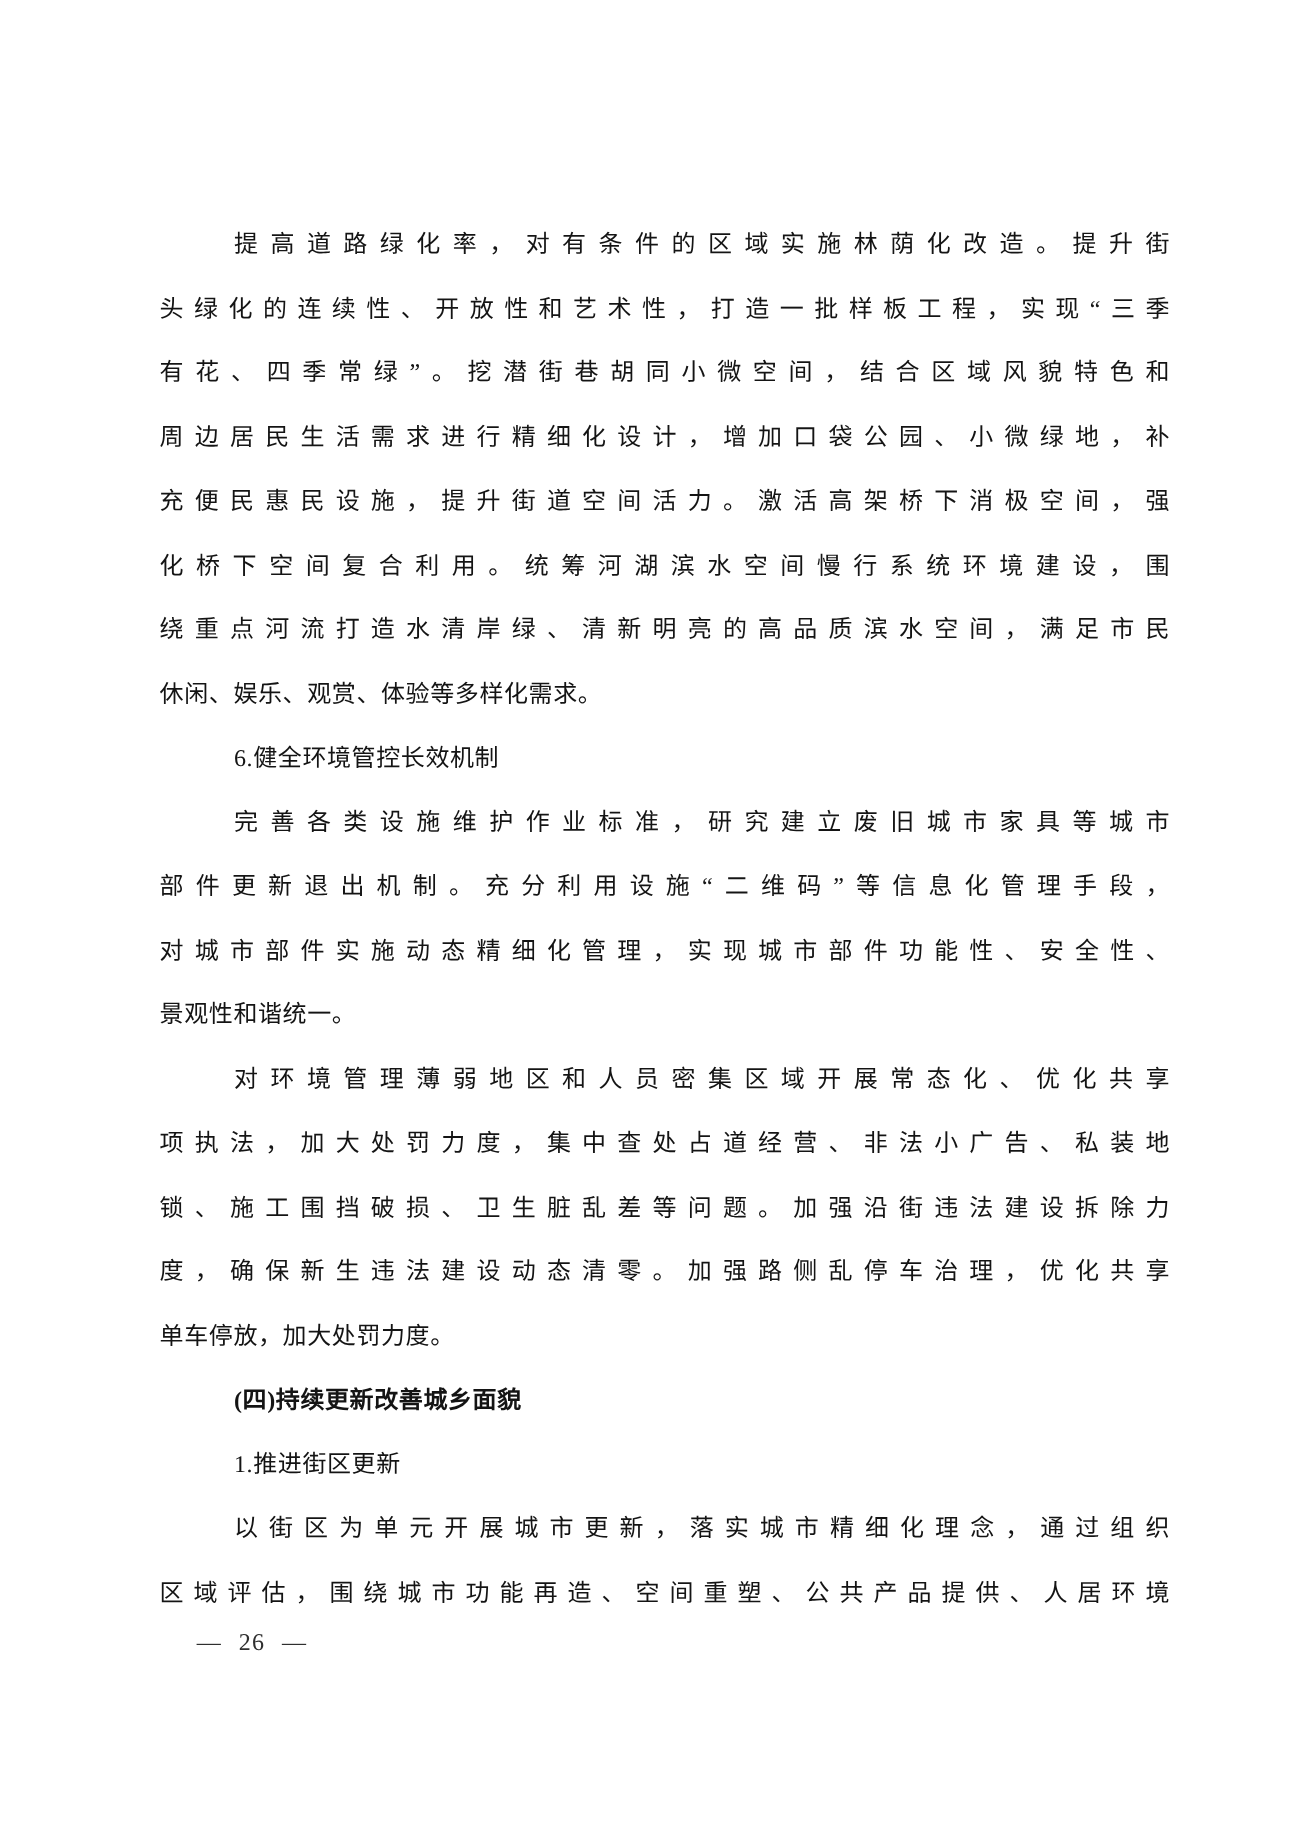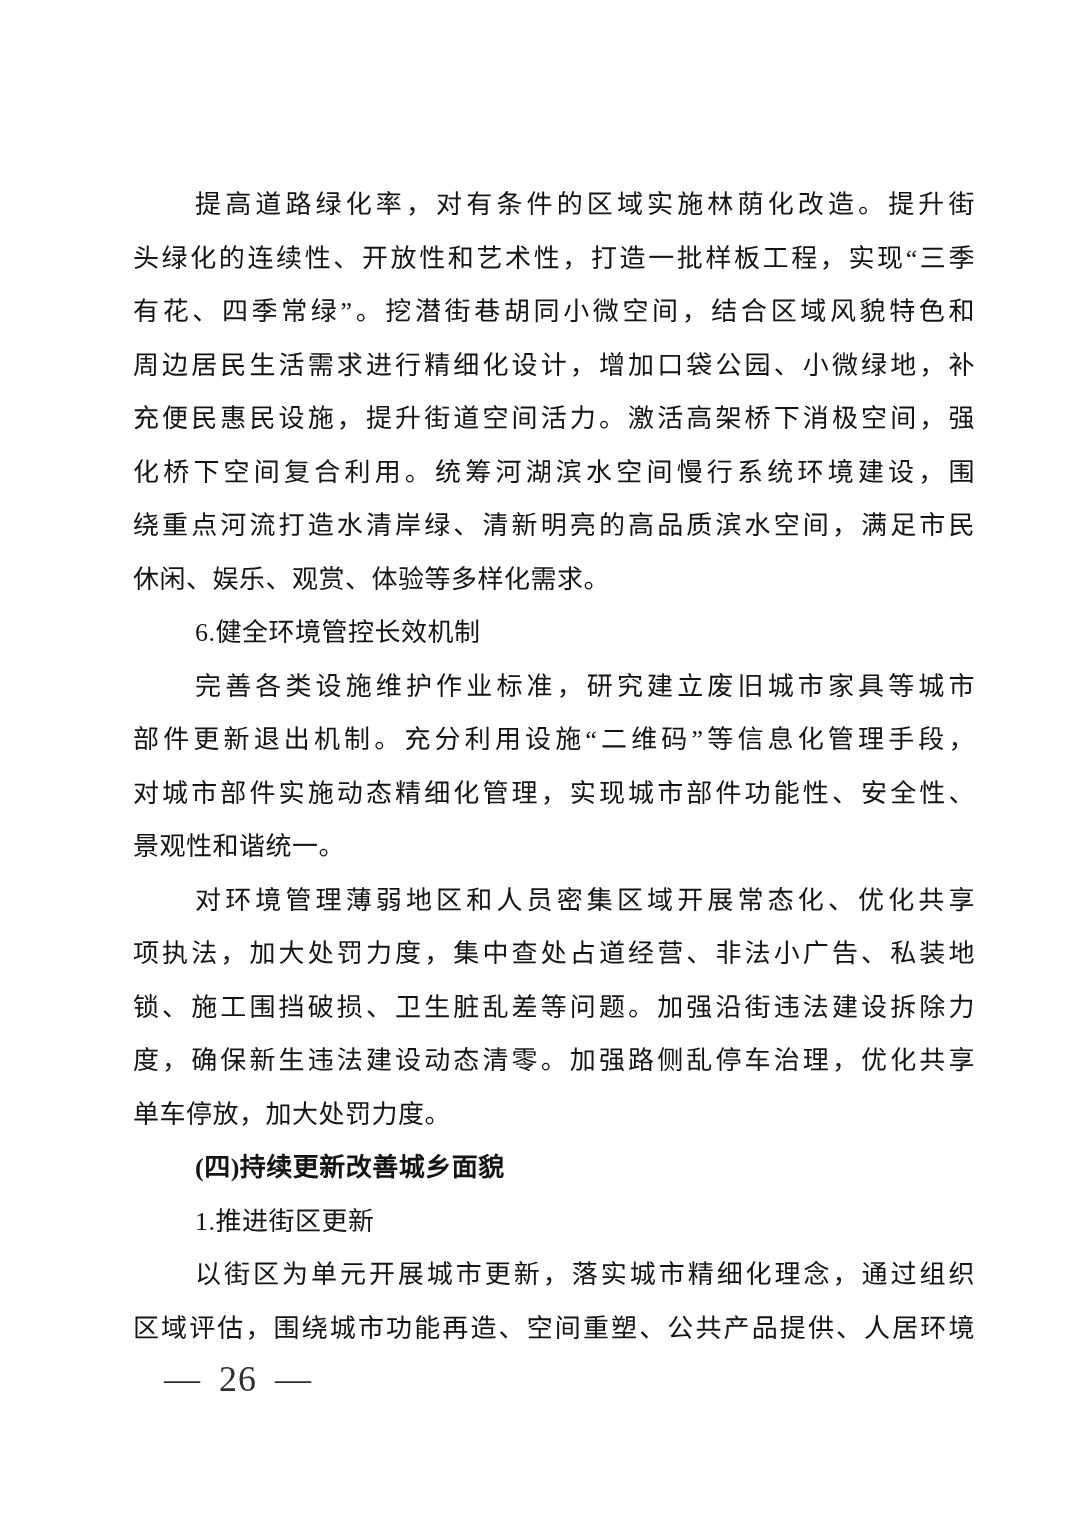--- a/index.html
+++ b/index.html
@@ -16,21 +16,21 @@
     font-family: "Liberation Serif", serif;
     color: #141414;
   }
   .text-block {
     position: absolute;
     left: 133px;
     top: 178px;
     width: 842px;
   }
   .line {
-    font-size: 26px;
+    font-size: 20px;
     line-height: 53.5px;
     height: 53.5px;
     letter-spacing: 0.5px;
     text-align: left;
     overflow: visible;
   }
   .line.fill {
     text-align: justify;
     text-align-last: justify;
     text-justify: inter-character;
@@ -39,21 +39,21 @@
     text-indent: 62px;
   }
   .line.kaiti {
     
     font-weight: 700;
   }
   .page-footer {
     position: absolute;
     left: 164px;
     top: 1358px;
-    font-size: 36px;
+    font-size: 20px;
     letter-spacing: 1px;
     word-spacing: 8px;
     color: #2f2f2f;
     font-family: "Liberation Serif", serif;
   }
 </style>
 </head>
 <body>
 
 <div class="page">

